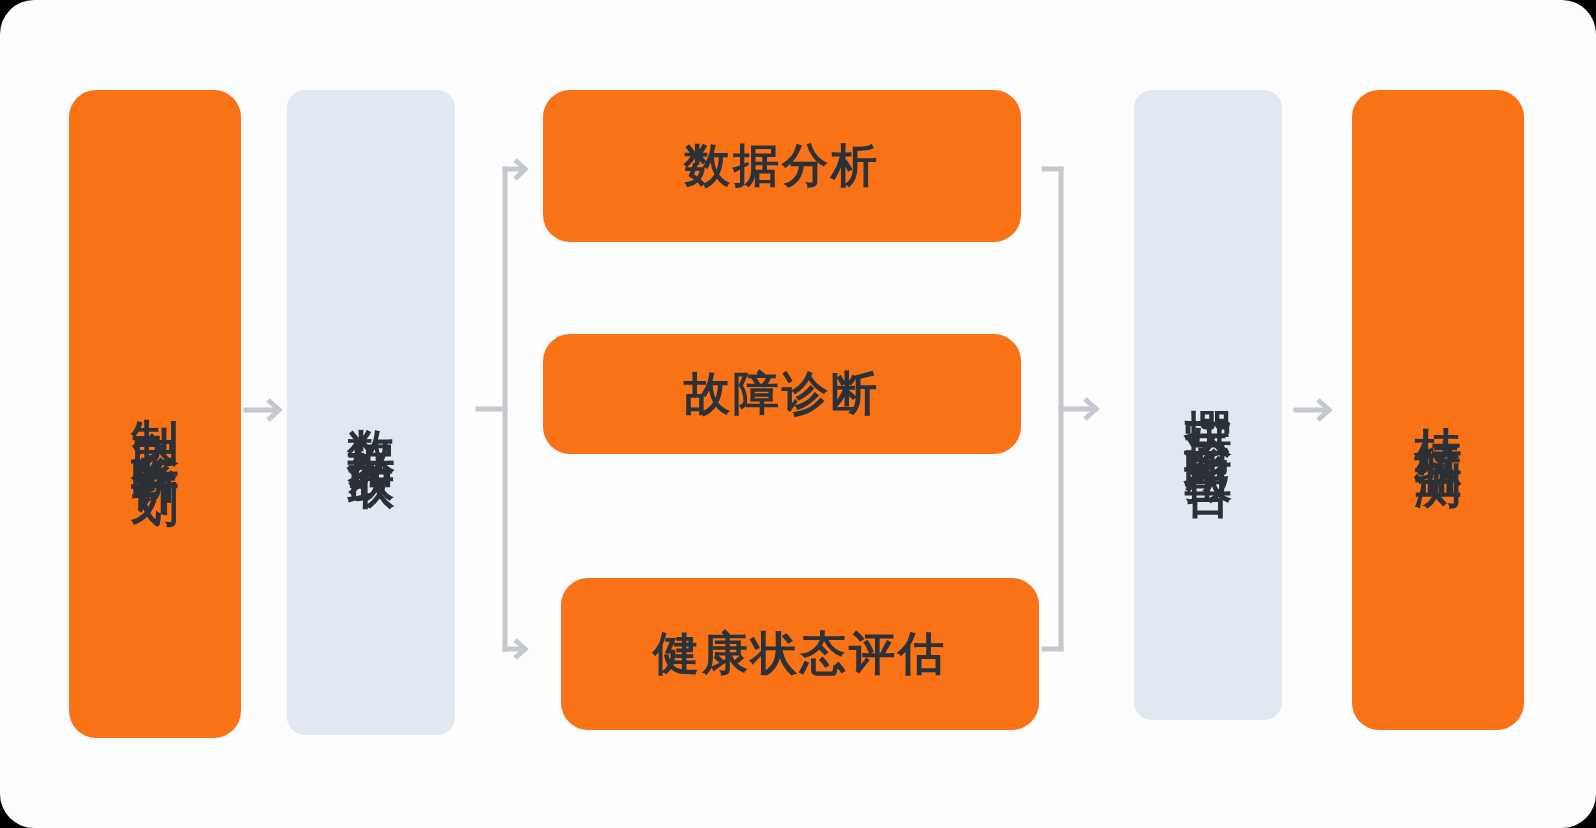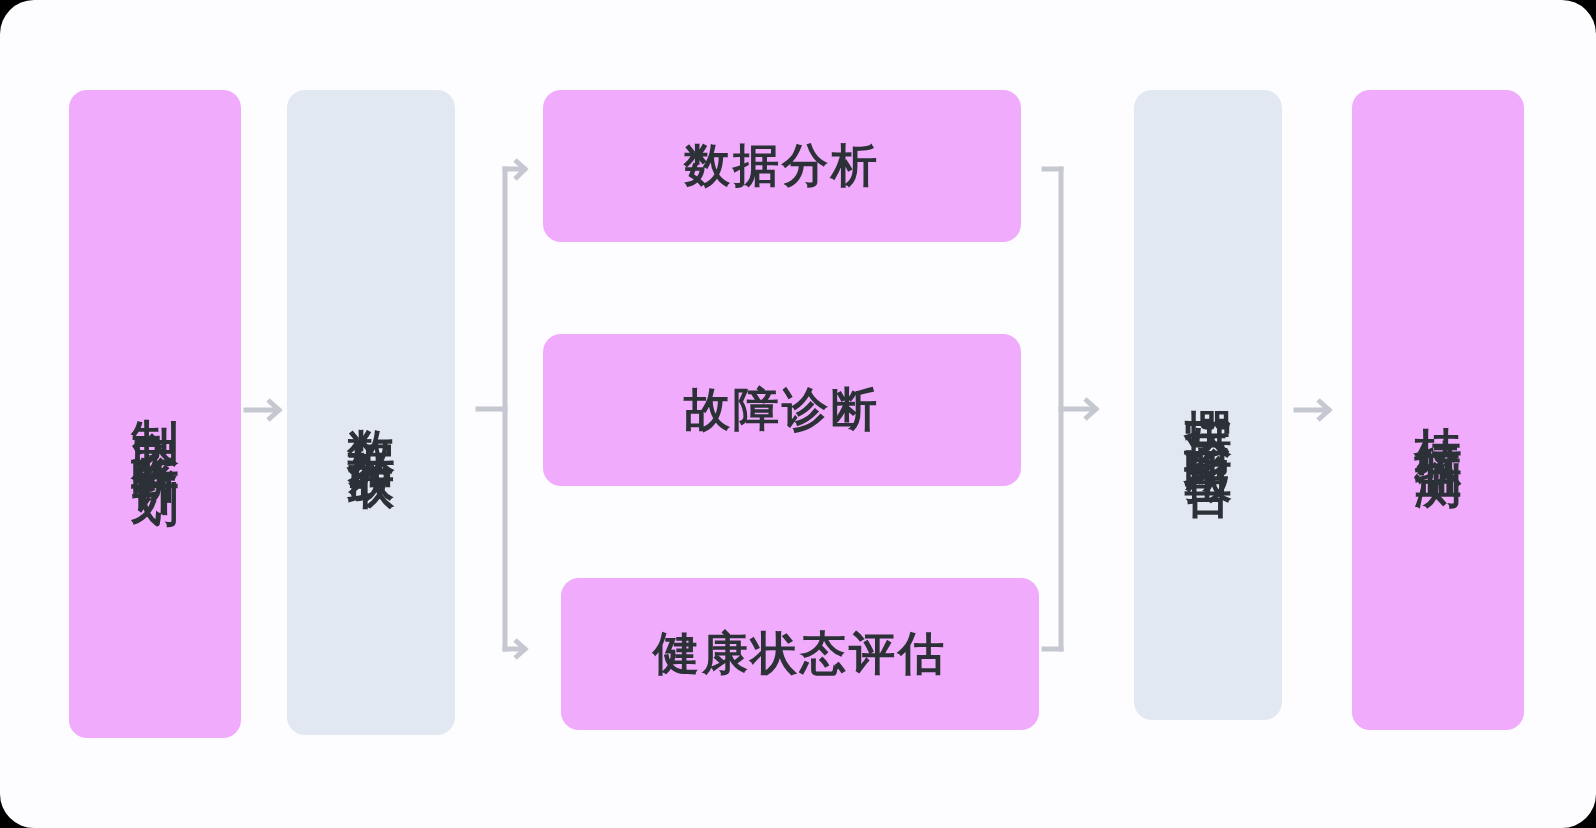--- a/index.html
+++ b/index.html
@@ -43,21 +43,21 @@
     letter-spacing: 12px;
     padding-top: 6px;
   }
 
   
   .node.horizontal {
     font-size: 46px;
     letter-spacing: 3px;
   }
 
-  .tone-a { background: #f0abfc; }
+  .tone-a { background: #f97316; border-radius: 27px; }
   .tone-b { background: #e2e8f1; }
 
   
   .conn {
     position: absolute;
     pointer-events: none;
   }
   .conn svg {
     display: block;
     overflow: visible;
@@ -109,21 +109,21 @@
 
       <path class="cline" d="M31,489 L50,489"></path>
       <path class="chead" d="M41,480 L51,489 L41,498"></path>
     </svg>
   </div>
 
   <div class="node horizontal tone-a" style="left:543px; top:90px; width:478px; height:152px;">
     <span>数据分析</span>
   </div>
 
-  <div class="node horizontal tone-a" style="left:543px; top:334px; width:478px; height:152px;">
+  <div class="node horizontal tone-a" style="left:543px; top:334px; width:478px; height:120px;">
     <span>故障诊断</span>
   </div>
 
   <div class="node horizontal tone-a" style="left:561px; top:578px; width:478px; height:152px;">
     <span>健康状态评估</span>
   </div>
 
   <div class="conn" style="left:1040px; top:160px; width:70px; height:500px;">
     <svg width="70" height="500" viewBox="0 0 70 500">
 

